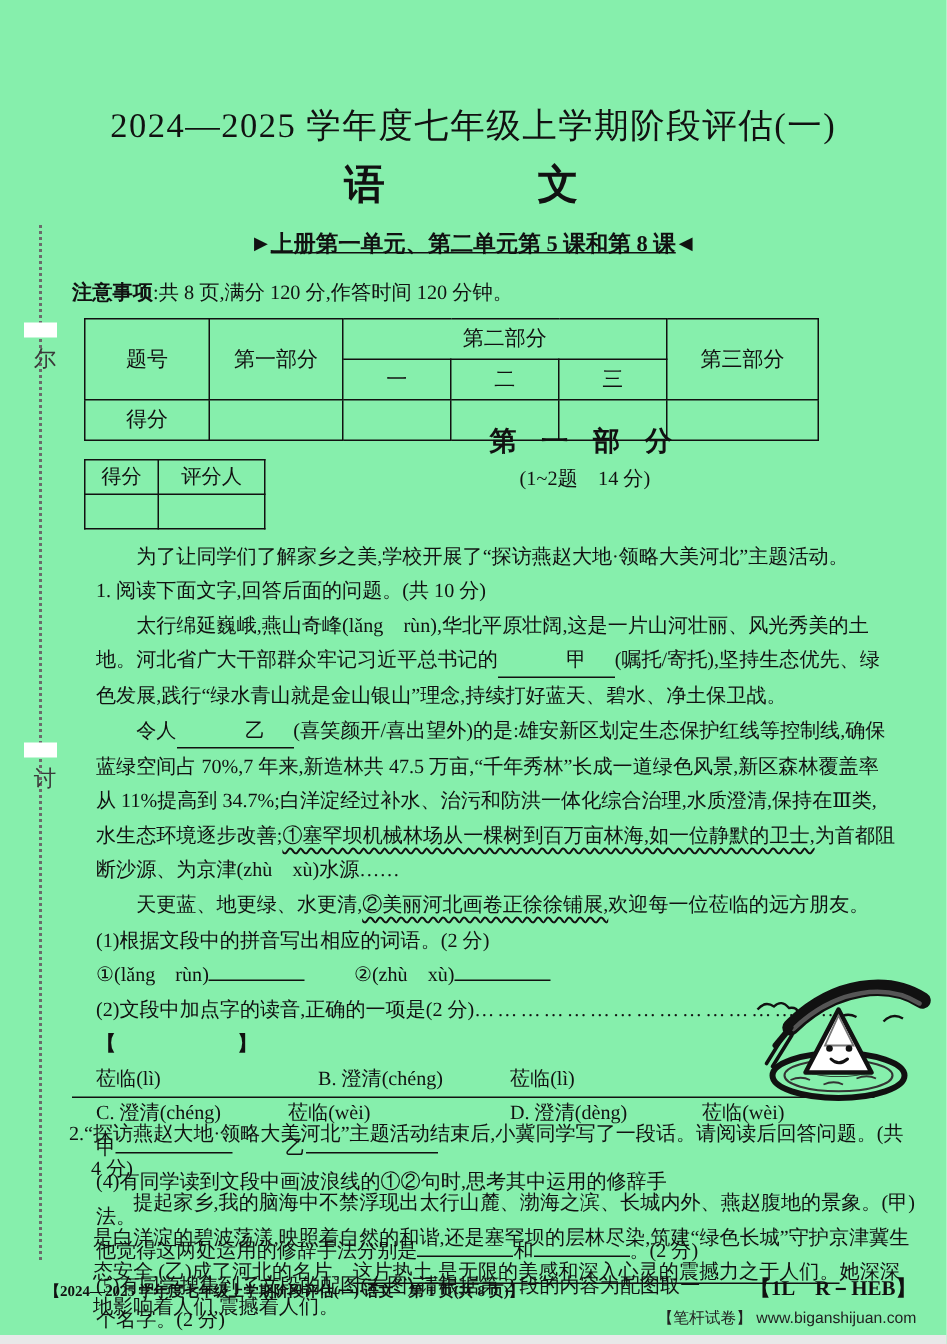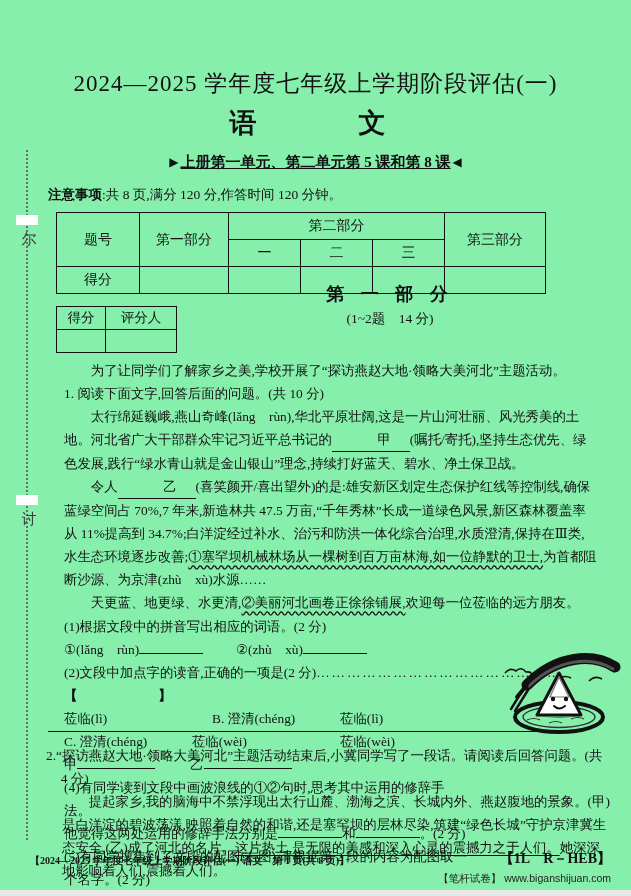--- a/index.html
+++ b/index.html
@@ -209,20 +209,21 @@
 
     <p class="p-flat opts">
       <span class="o2"><span>莅临(lì)</span></span>
       <span class="o3"><span>B.</span> <span>澄清(chéng)</span></span>
       <span><span>莅临(lì)</span></span>
     </p>
 
     <p class="p-flat opts">
       <span class="o1"><span>C.</span> <span>澄清(chéng)</span></span>
       <span class="o2"><span>莅临(wèi)</span></span>
+      <span class="o3"><span>D.</span> <span>澄清(dèng)</span></span>
       <span><span>莅临(wèi)</span></span>
     </p>
 
 
     <p class="p-flat">
       <span>甲</span><span class="blank" style="width:78px"></span>
       <span style="display:inline-block;width:28px"></span>
       <span>乙</span><span class="blank" style="width:88px"></span>
     </p>
 

